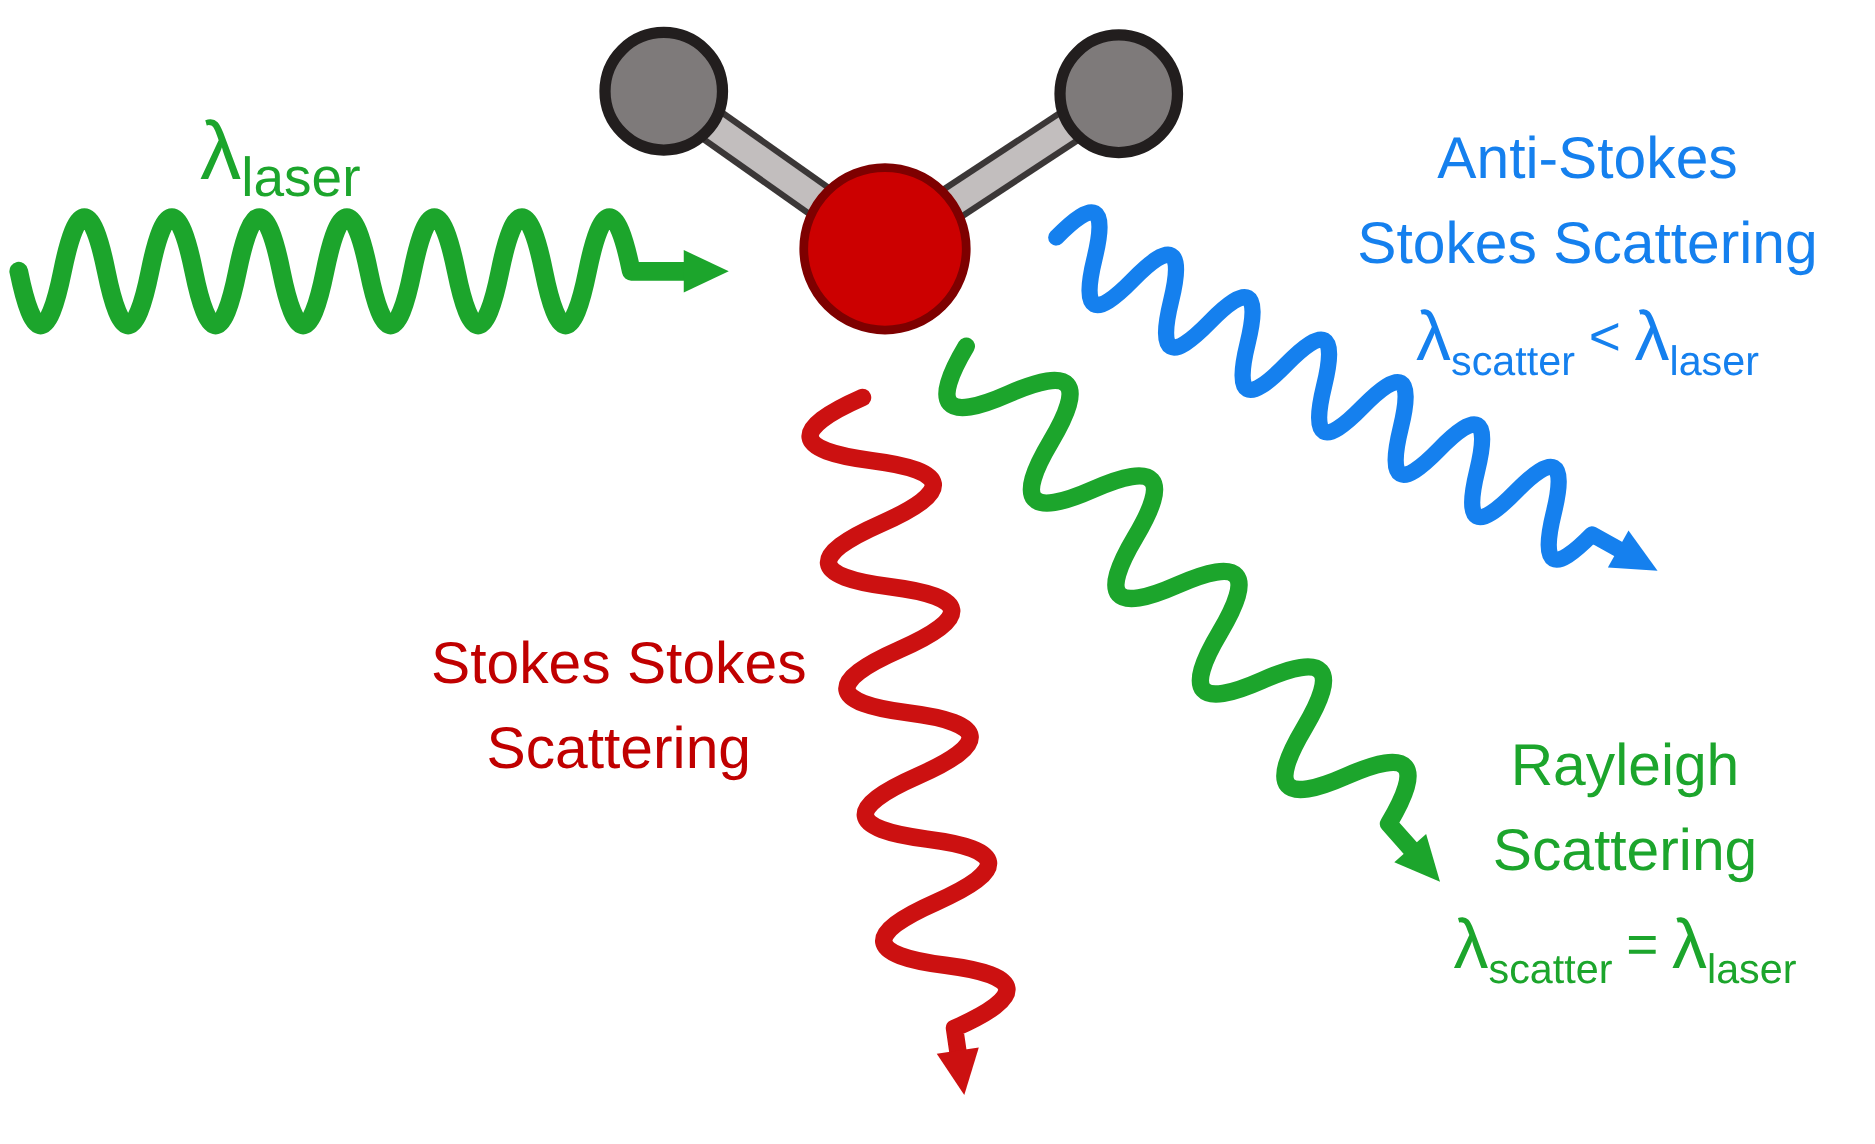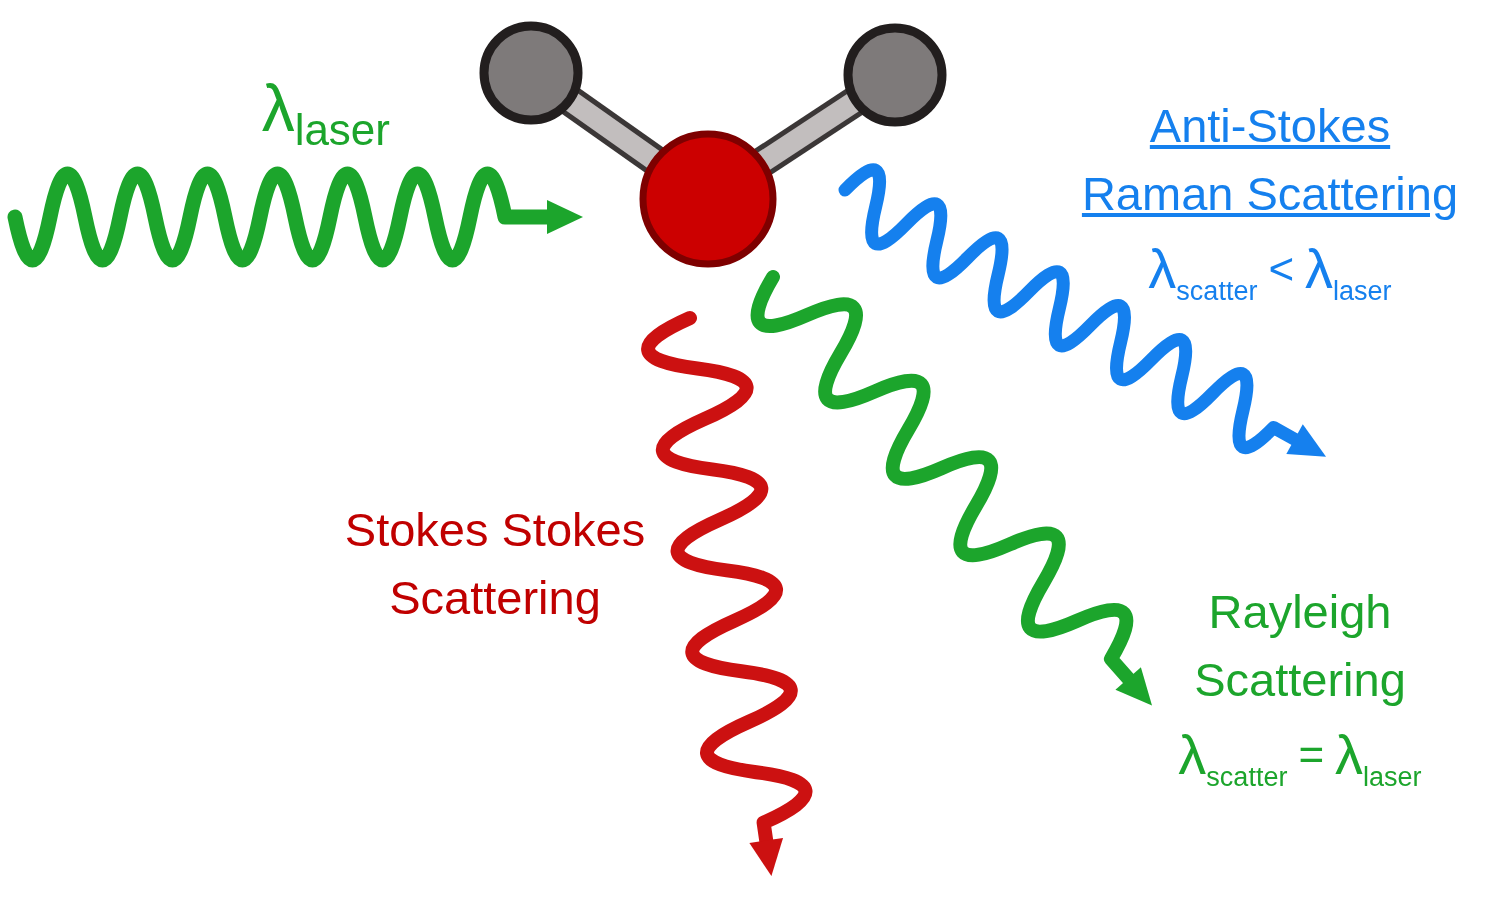--- a/index.html
+++ b/index.html
@@ -9,23 +9,23 @@
   }
   svg{position:absolute;left:0;top:0;}
   .wave-path{fill:none;stroke-linecap:round;stroke-linejoin:round;}
   .label{position:absolute;text-align:center;font-weight:400;}
   .blue{color:var(--blue);}
   .greentx{color:var(--green);}
   .redtx{color:var(--red_text);}
   .line{font-size:47px;line-height:68px;white-space:nowrap;}
   .formula{margin-top:6px;white-space:nowrap;line-height:70px;}
   .lam{display:inline-block;font-size:56px;}
-  .sub{display:inline-block;font-size:27px;transform:translateY(12px);}
+  .sub{display:inline-block;font-size:33px;transform:translateY(12px);}
   .op{display:inline-block;font-size:44px;transform:translateY(-4px);margin:0 11px;}
-  .laser-label{position:absolute;left:160px;top:84px;width:230px;text-align:right;white-space:nowrap;line-height:48px;}
+  .laser-label{position:absolute;left:160px;top:84px;width:230px;text-align:left;white-space:nowrap;line-height:72px;}
   .lam-big{display:inline-block;font-size:66px;}
   .sub-big{display:inline-block;font-size:44px;transform:translateY(14px);}
 </style>
 </head>
 <body>
 
 <svg width="1500" height="915" viewBox="0 0 1500 915">
 
   <g transform="translate(15,217) rotate(0)">
     <path class="wave-path" stroke-width="15" stroke="#1CA52C" d="M 0 0 Q 17.5 86 35 0 Q 52.5 -86 70 0 Q 87.5 86 105 0 Q 122.5 -86 140 0 Q 157.5 86 175 0 Q 192.5 -86 210 0 Q 227.5 86 245 0 Q 262.5 -86 280 0 Q 297.5 86 315 0 Q 332.5 -86 350 0 Q 367.5 86 385 0 Q 402.5 -86 420 0 Q 437.5 86 455 0 Q 472.5 -86 490 0 L 538 0"></path>
@@ -55,23 +55,23 @@
     <circle cx="531" cy="73" r="47" stroke-width="9" fill="#7E7A7A" stroke="#221E1E"></circle>
     <circle cx="895" cy="75" r="47" stroke-width="9" fill="#7E7A7A" stroke="#221E1E"></circle>
     <circle cx="708" cy="199" r="65" stroke-width="7" fill="#CC0000" stroke="#7E0000"></circle>
   </g>
 </svg>
 
 <div class="laser-label greentx">
   <span class="lam-big">λ</span><span class="sub-big">laser</span>
 </div>
 
-<div class="label blue" style="left:1040px;top:92px;width:460px;text-decoration:underline;">
+<div class="label blue" style="left:1040px;top:92px;width:460px;">
   <div class="line">Anti-Stokes</div>
-  <div class="line">Raman Scattering</div>
+  <div class="line">Stokes Scattering</div>
   <div class="formula">
     <span class="lam">λ</span><span class="sub">scatter</span><span class="op">&lt;</span><span class="lam">λ</span><span class="sub">laser</span>
   </div>
 </div>
 
 <div class="label redtx" style="left:280px;top:496px;width:430px;">
   <div class="line">Stokes Stokes</div>
   <div class="line">Scattering</div>
 </div>
 

